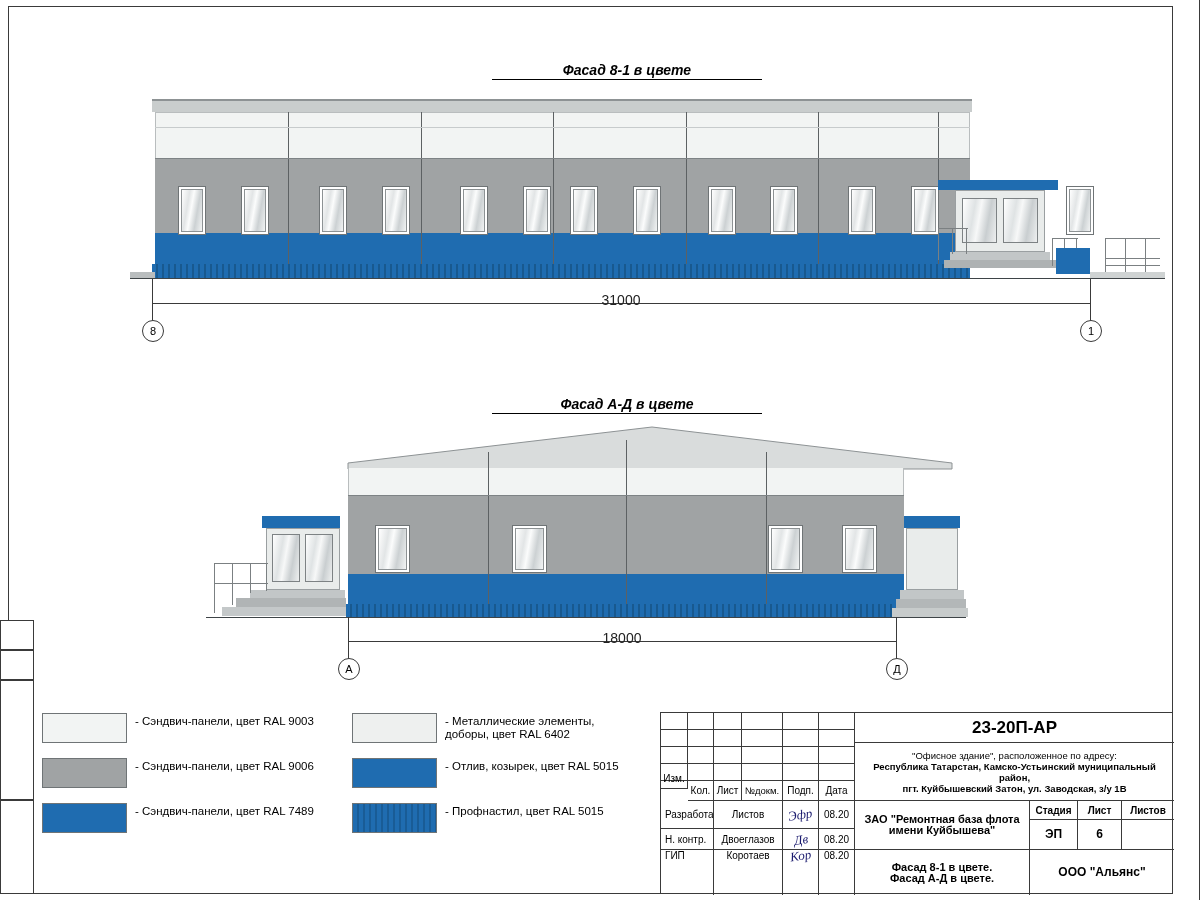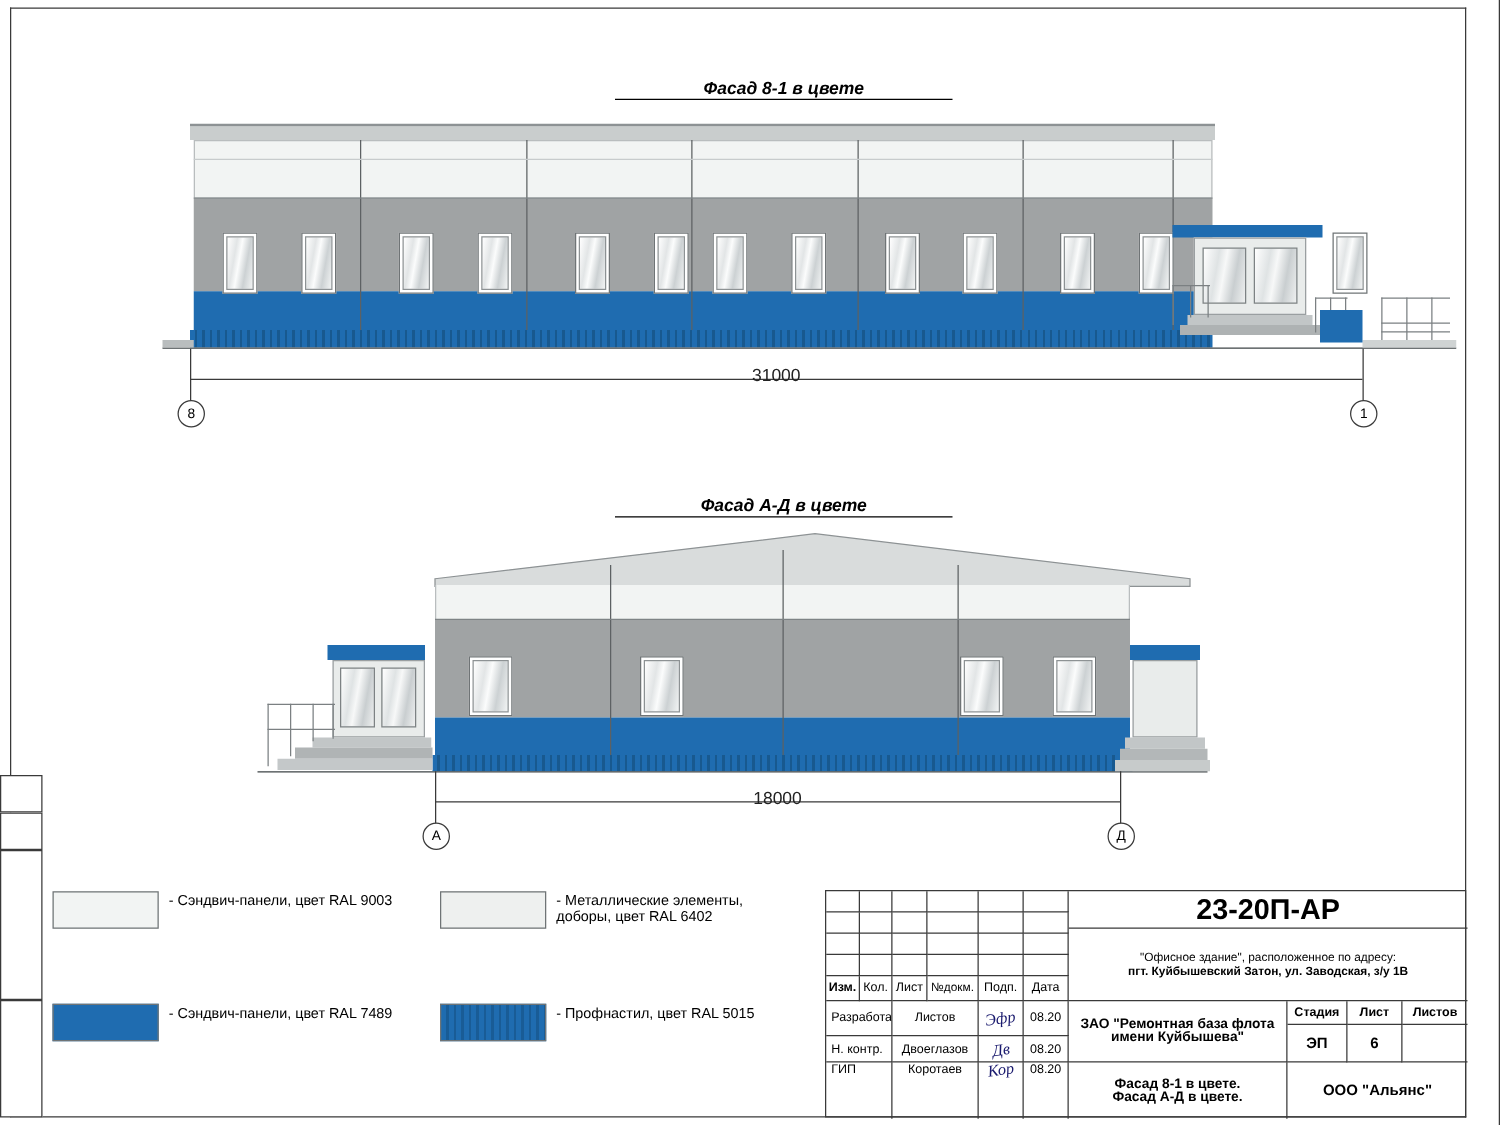--- a/index.html
+++ b/index.html
@@ -186,21 +186,21 @@
     align-items: center;
     justify-content: center;
     text-align: center;
     padding: 0 2px;
     line-height: 11px;
     overflow: hidden;
   }
   .tb .nb-r { border-right: none; }
   .tb .nb-b { border-bottom: none; }
   .tb .big {
-    font-size: 23px;
+    font-size: 17px;
     font-weight: bold;
   }
   .tb .mid { font-size: 11px; font-weight: bold; }
   .tb .small { font-size: 9.5px; }
   .sig {
     font-family: "Liberation Serif", serif;
     font-style: italic;
     font-size: 13px;
     color: #1a1a6e;
     transform: rotate(-8deg);
@@ -392,29 +392,37 @@
   <div class="axis-bubble" style="left:338px;top:658px;">А</div>
   <div class="axis-bubble" style="left:886px;top:658px;">Д</div>
 </div>
 
 <div class="legend" style="left:0;top:0;width:660px;height:900px;">
 
   <div class="legend-row" style="left:42px;top:713px;">
     <div class="swatch panel-white"></div>
     <div class="legend-text">- Сэндвич-панели, цвет RAL 9003</div>
   </div>
+  <div class="legend-row" style="left:42px;top:758px;">
+    <div class="swatch panel-grey"></div>
+    <div class="legend-text">- Сэндвич-панели, цвет RAL 9006</div>
+  </div>
   <div class="legend-row" style="left:42px;top:803px;">
     <div class="swatch panel-blue"></div>
     <div class="legend-text">- Сэндвич-панели, цвет RAL 7489</div>
   </div>
 
   <div class="legend-row" style="left:352px;top:713px;">
     <div class="swatch" style="background:#eef0ef;"></div>
     <div class="legend-text">- Металлические элементы,
 доборы, цвет RAL 6402</div>
+  </div>
+  <div class="legend-row" style="left:352px;top:758px;">
+    <div class="swatch panel-blue"></div>
+    <div class="legend-text">- Отлив, козырек, цвет RAL 5015</div>
   </div>
   <div class="legend-row" style="left:352px;top:803px;">
     <div class="swatch prof"></div>
     <div class="legend-text">- Профнастил, цвет RAL 5015</div>
   </div>
 </div>
 
 <div class="tb">
 
   <div class="cell" style="left:0;top:0;width:27px;height:17px;"></div>
@@ -438,21 +446,21 @@
   <div class="cell" style="left:122px;top:34px;width:36px;height:17px;"></div>
   <div class="cell" style="left:158px;top:34px;width:36px;height:17px;"></div>
 
   <div class="cell" style="left:0;top:51px;width:27px;height:17px;"></div>
   <div class="cell" style="left:27px;top:51px;width:26px;height:17px;"></div>
   <div class="cell" style="left:53px;top:51px;width:28px;height:17px;"></div>
   <div class="cell" style="left:81px;top:51px;width:41px;height:17px;"></div>
   <div class="cell" style="left:122px;top:51px;width:36px;height:17px;"></div>
   <div class="cell" style="left:158px;top:51px;width:36px;height:17px;"></div>
 
-  <div class="cell" style="left:0;top:68px;width:27px;height:20px;font-weight:bold;">Изм.</div>
+  <div class="cell" style="left:0;top:56px;width:27px;height:20px;">Изм.</div>
   <div class="cell" style="left:27px;top:68px;width:26px;height:20px;">Кол.</div>
   <div class="cell" style="left:53px;top:68px;width:28px;height:20px;">Лист</div>
   <div class="cell small" style="left:81px;top:68px;width:41px;height:20px;">№докм.</div>
   <div class="cell" style="left:122px;top:68px;width:36px;height:20px;">Подп.</div>
   <div class="cell" style="left:158px;top:68px;width:36px;height:20px;text-align:right;">Дата</div>
 
   <div class="cell" style="left:0;top:88px;width:53px;height:28px;justify-content:flex-start;padding-left:4px;">Разработал</div>
   <div class="cell" style="left:53px;top:88px;width:69px;height:28px;">Листов</div>
   <div class="cell" style="left:122px;top:88px;width:36px;height:28px;">
       <span class="sig">Эфр</span>
@@ -470,20 +478,21 @@
   <div class="cell nb-b" style="left:53px;top:137px;width:69px;height:45px;align-items:flex-start;">Коротаев</div>
   <div class="cell nb-b" style="left:122px;top:137px;width:36px;height:45px;align-items:flex-start;">
       <span class="sig">Кор</span>
     </div>
   <div class="cell nb-b" style="left:158px;top:137px;width:36px;height:45px;align-items:flex-start;">08.20</div>
 
   <div class="cell big nb-r" style="left:194px;top:0;width:319px;height:30px;border-right:none;">23-20П-АР</div>
 
   <div class="cell nb-r" style="left:194px;top:30px;width:319px;height:58px;border-right:none;flex-direction:column;">
     <span class="small">"Офисное здание", расположенное по адресу:</span>
+    <span class="small" style="font-weight:bold;">Республика Татарстан, Камско-Устьинский муниципальный район,</span>
     <span class="small" style="font-weight:bold;">пгт. Куйбышевский Затон, ул. Заводская, з/у 1В</span>
   </div>
 
   <div class="cell" style="left:194px;top:88px;width:175px;height:49px;flex-direction:column;">
     <span class="mid">ЗАО "Ремонтная база флота</span>
     <span class="mid">имени Куйбышева"</span>
   </div>
 
   <div class="cell" style="left:369px;top:88px;width:48px;height:19px;font-weight:bold;">Стадия</div>
   <div class="cell" style="left:417px;top:88px;width:44px;height:19px;font-weight:bold;">Лист</div>

